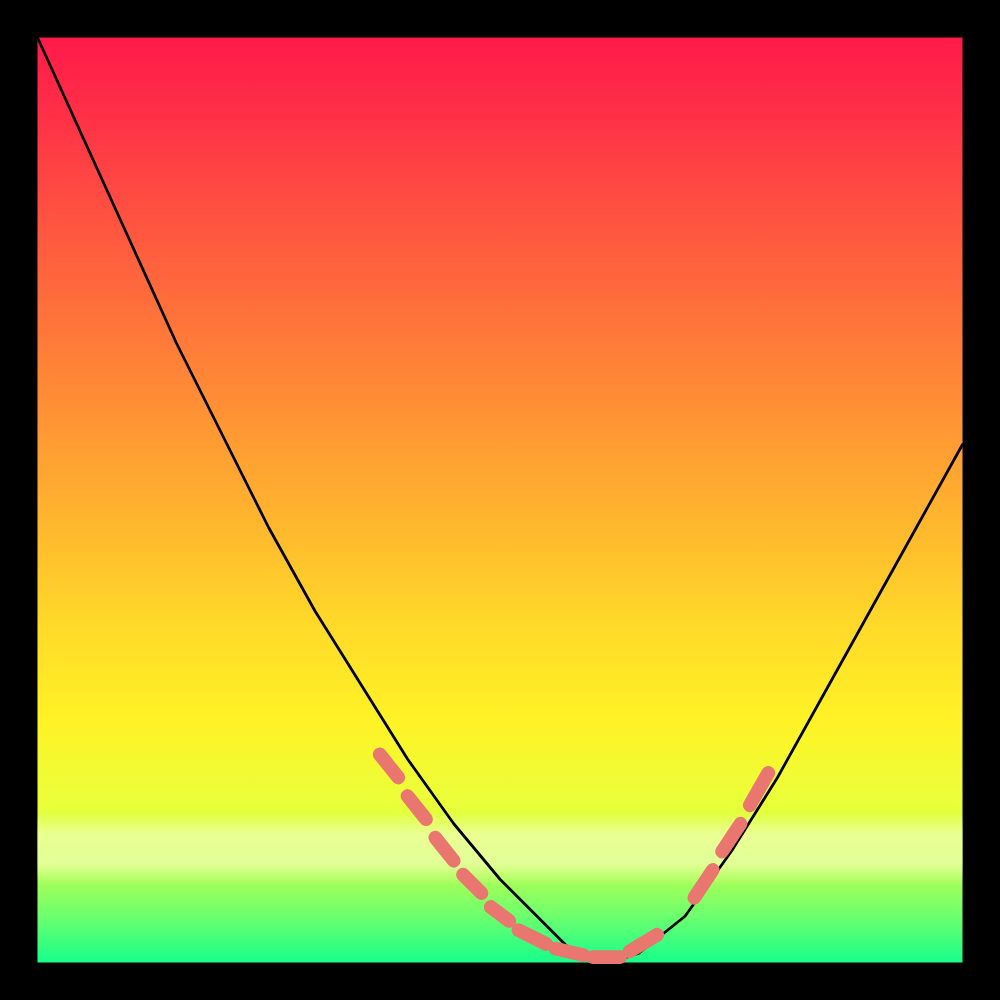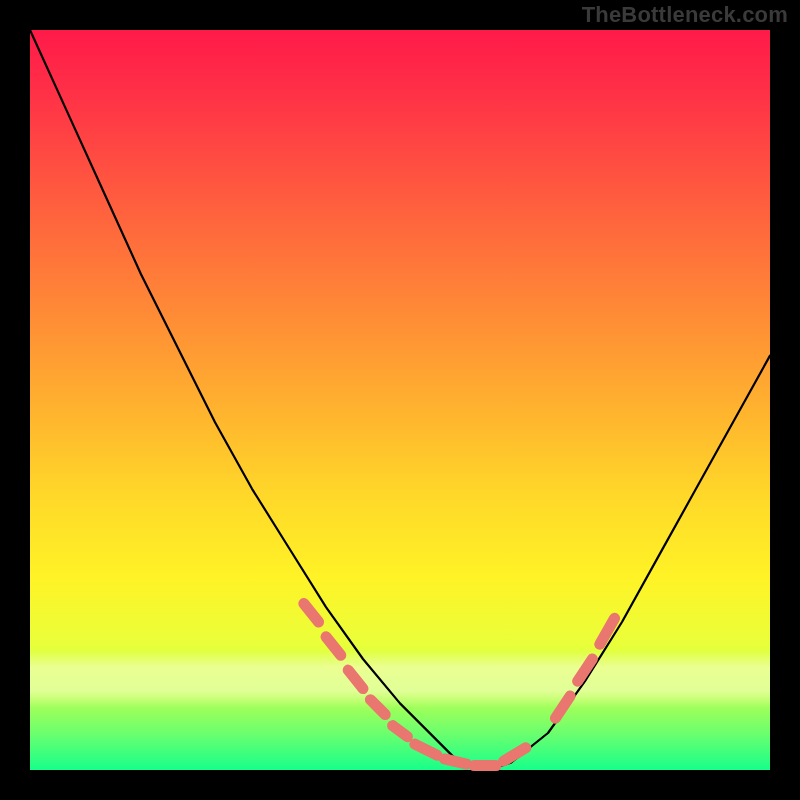--- a/index.html
+++ b/index.html
@@ -68,21 +68,20 @@
     top: 0;
     width: 740px;
     height: 740px;
     overflow: visible;
   }
 </style>
 </head>
 <body>
 
 <div class="frame">
-  <div class="watermark">TheBottleneck.com</div>
 
   <div class="plot-area">
     <div class="pale-band"></div>
     <svg class="curve" viewBox="0 0 740 740">
       <g id="curve-group">
           <path d="M0.0 0.0 L37.0 81.4 L74.0 162.8 L111.0 244.2 L148.0 318.2 L185.0 392.2 L222.0 458.8 L259.0 518.0 L296.0 577.2 L333.0 629.0 L370.0 673.4 L407.0 710.4 L429.2 732.6 L458.8 740.0 L481.0 732.6 L518.0 703.0 L555.0 651.2 L592.0 592.0 L629.0 525.4 L666.0 458.8 L703.0 392.2 L740.0 325.6" fill="none" stroke="#000000" stroke-width="2.2" stroke-linecap="round" stroke-linejoin="round"></path>
         </g>
       <g id="marker-group">
           <line x1="273.8" y1="573.5" x2="288.6" y2="592.0" stroke="#e9766f" stroke-width="11" stroke-linecap="round"></line>
           <line x1="296.0" y1="606.8" x2="310.8" y2="625.3" stroke="#e9766f" stroke-width="11" stroke-linecap="round"></line>

